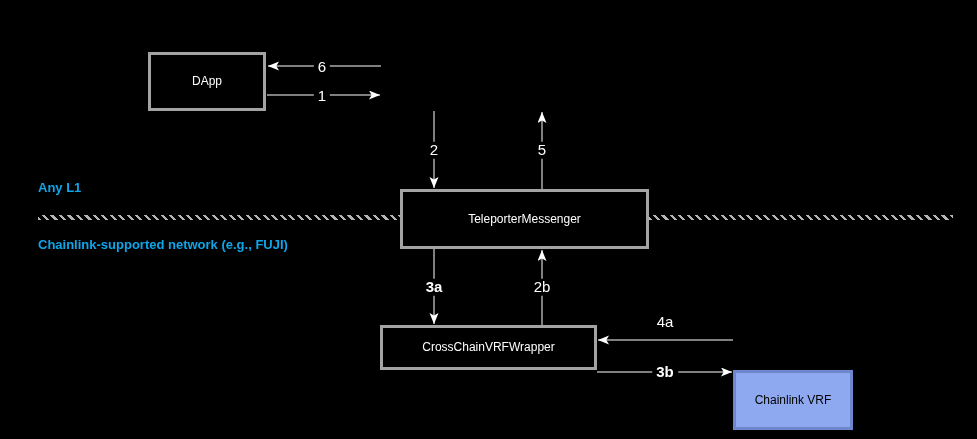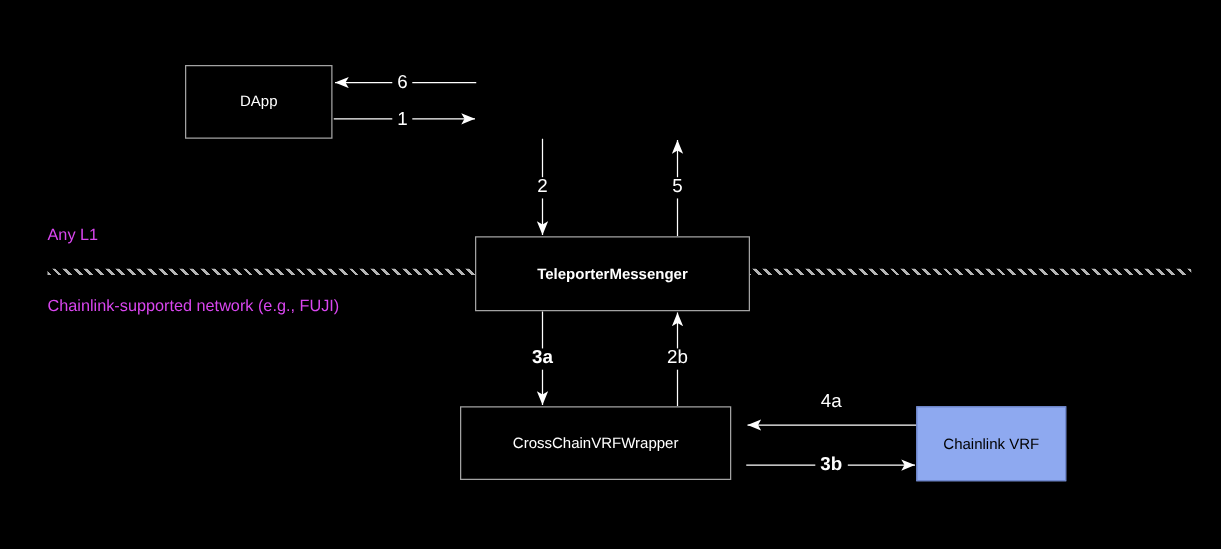--- a/index.html
+++ b/index.html
@@ -17,47 +17,48 @@
   }
   svg.wires {
     position: absolute;
     left: 0; top: 0;
     width: 977px; height: 439px;
     pointer-events: none;
   }
   .node {
     position: absolute;
     background: #000000;
-    border: 1px solid #a3a3a3;
+    border: 3px solid #a3a3a3;
     color: #ffffff;
     display: flex;
     align-items: center;
     justify-content: center;
     font-size: 12px;
     line-height: 1.2;
     text-align: center;
     box-sizing: border-box;
   }
   .node.blue {
     background: #8EA9F0;
     border-color: #6E86CC;
     color: #000000;
+    margin-top: 45px;
   }
   #node-dapp       { left: 148px; top: 52px;  width: 118px; height: 59px; }
   #node-consumer   { left: 381px; top: 52px;  width: 216px; height: 59px; }
-  #node-messenger  { left: 380px; top: 189px; width: 220px; height: 60px; font-weight: bold; }
-  #node-wrapper    { left: 368px; top: 325px; width: 217px; height: 59px; }
+  #node-messenger  { left: 400px; top: 189px; width: 249px; height: 60px; }
+  #node-wrapper    { left: 380px; top: 325px; width: 217px; height: 45px; }
   #node-chainlink  { left: 733px; top: 325px; width: 120px; height: 60px; }
 
   .region-label {
     position: absolute;
     left: 38px;
-    color: #d946ef;
+    color: #0ea5e9;
     font-size: 13px;
-    font-weight: normal;
+    font-weight: bold;
     white-space: nowrap;
   }
   #region-top    { top: 180px; }
   #region-bottom { top: 237px; }
 
   .divider {
     position: absolute;
     left: 38px;
     top: 215px;
     width: 915px;

